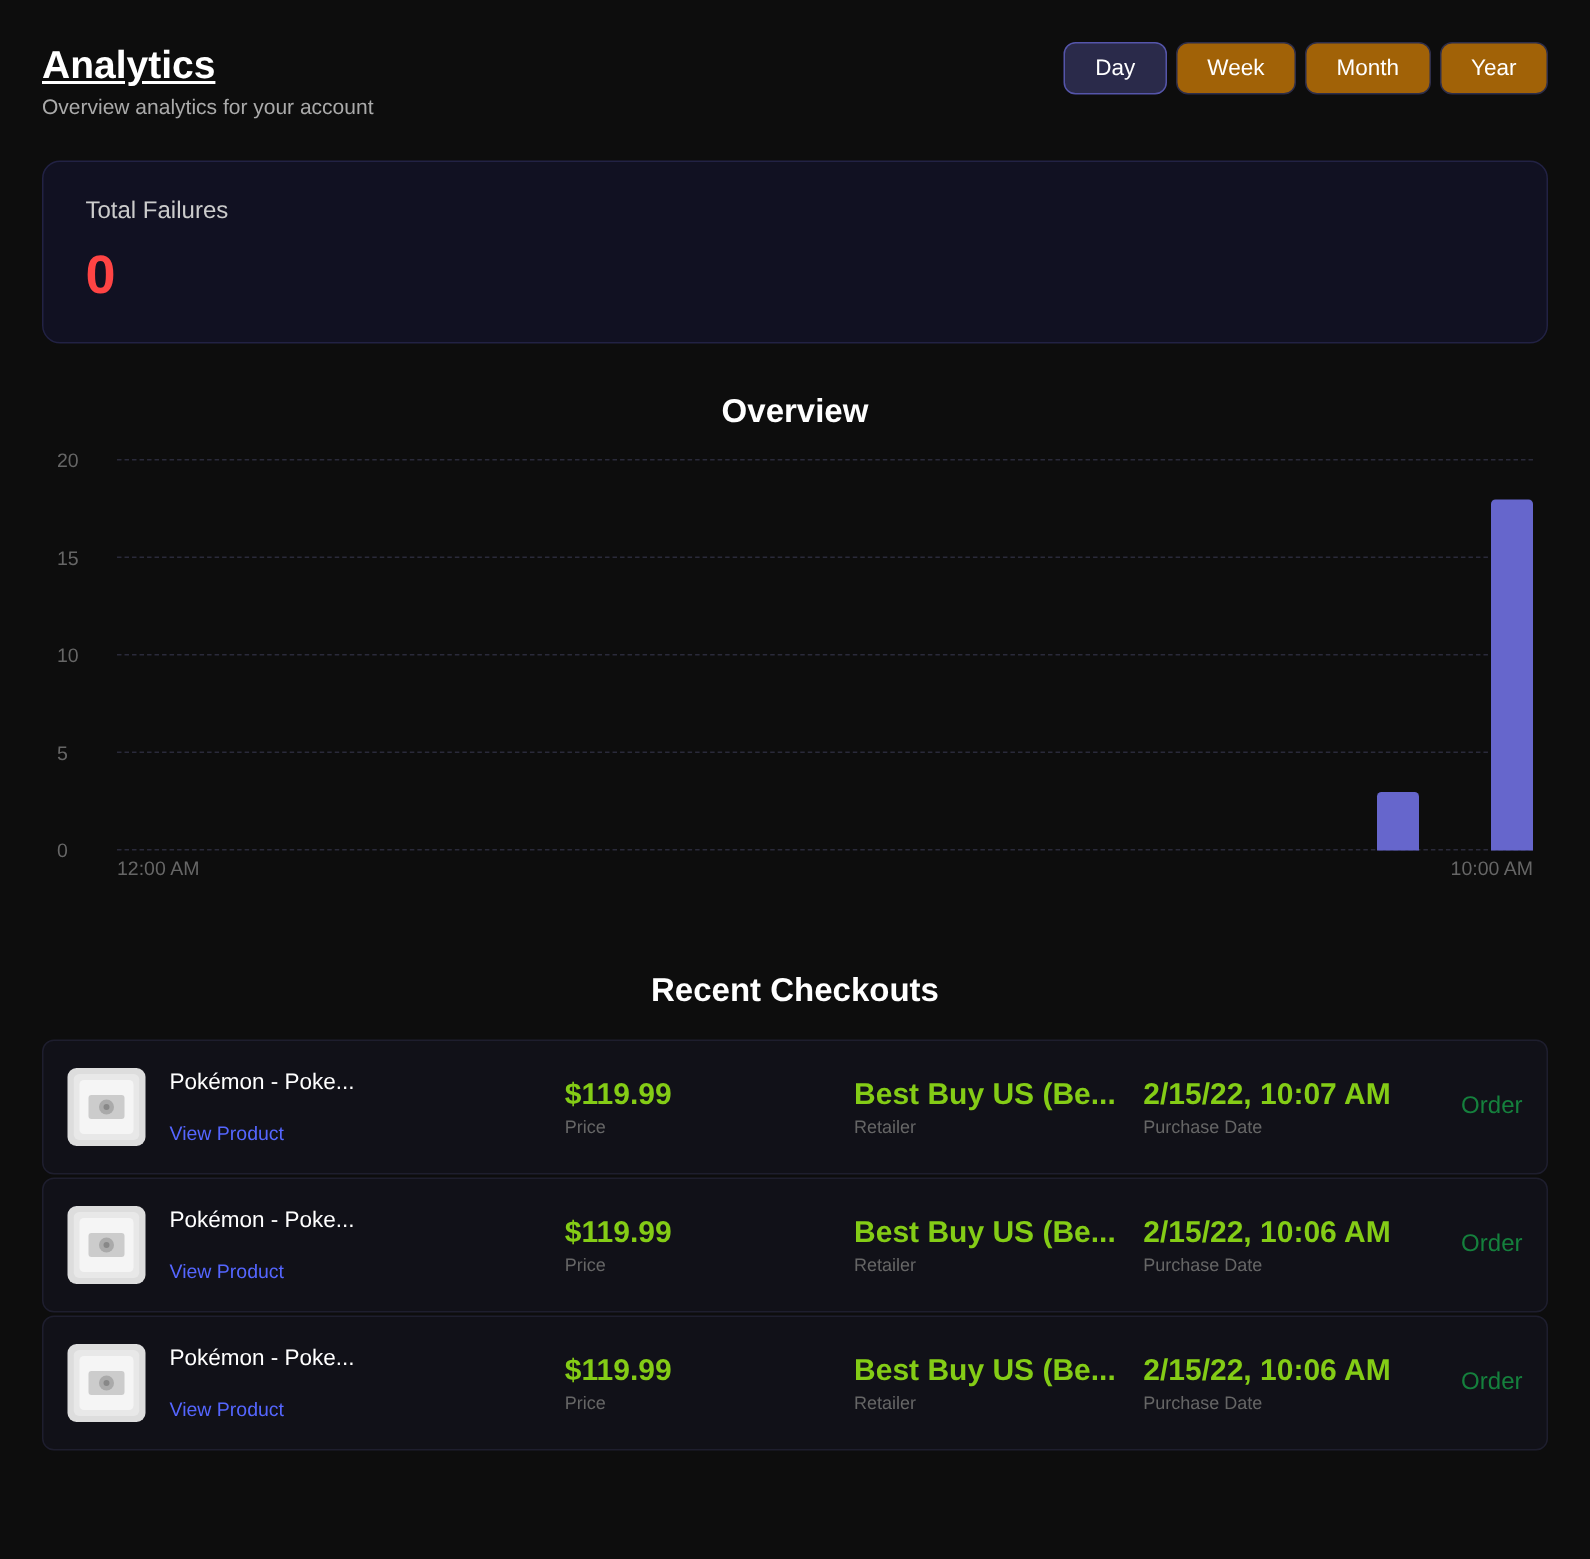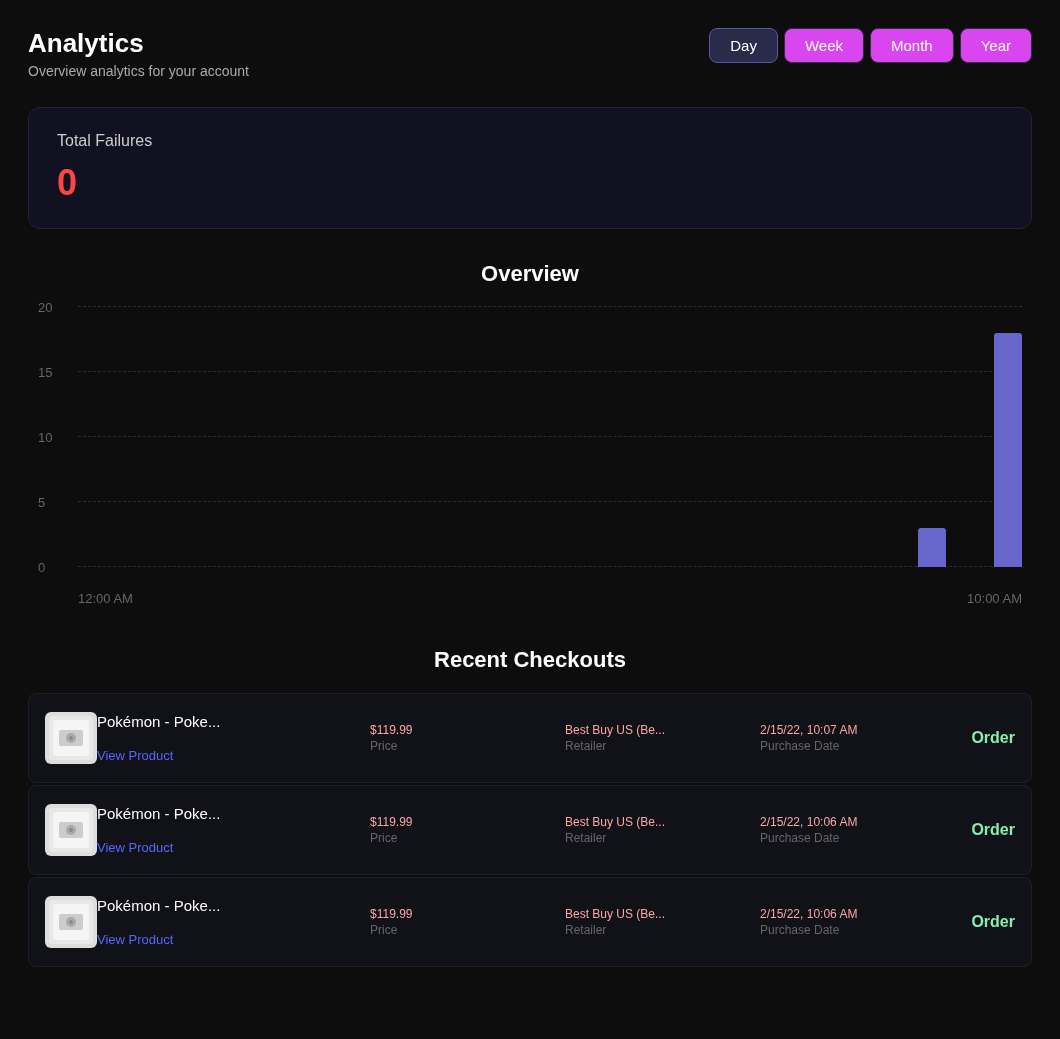--- a/index.html
+++ b/index.html
@@ -16,33 +16,34 @@
     .header {
       display: flex;
       justify-content: space-between;
       align-items: flex-start;
       margin-bottom: 28px;
     }
     .header-left h1 {
       font-size: 26px;
       font-weight: 700;
       color: #fff;
+      text-decoration: underline;
     }
     .header-left p {
       font-size: 14px;
       color: #aaa;
       margin-top: 4px;
     }
     .time-filter {
       display: flex;
       gap: 6px;
       border-radius: 10px;
     }
     .time-btn {
-      background: #d946ef;
+      background: #a16207;
       border: 1px solid #2e2e4a;
       color: #fff;
       padding: 8px 20px;
       border-radius: 8px;
       font-size: 15px;
       cursor: pointer;
     }
     .time-btn.active {
       background: #2a2a4a;
       border-color: #5555aa;
@@ -129,40 +130,41 @@
     .bar {
       background: #6666cc;
       border-radius: 3px 3px 0 0;
       width: 28px;
     }
     .x-labels {
       display: flex;
       justify-content: space-between;
       margin-left: 50px;
       margin-right: 10px;
-      margin-top: 24px;
+      margin-top: 4px;
     }
     .x-label {
       font-size: 13px;
       color: #666;
     }
 
     
     .checkout-list {
       display: flex;
       flex-direction: column;
       gap: 2px;
     }
     .checkout-row {
       display: flex;
       align-items: center;
       background: #111118;
       border: 1px solid #1e1e2e;
       border-radius: 8px;
       padding: 18px 16px;
+      gap: 16px;
     }
     .product-thumb {
       width: 52px;
       height: 52px;
       background: #ddd;
       border-radius: 6px;
       flex-shrink: 0;
       display: flex;
       align-items: center;
       justify-content: center;
@@ -188,33 +190,33 @@
       font-size: 13px;
       color: #5566ff;
       cursor: pointer;
       margin-top: 18px;
     }
     .col-price, .col-retailer, .col-date {
       flex: 1;
       min-width: 0;
     }
     .col-value {
-      font-size: 12px;
-      font-weight: 400;
-      color: #fca5a5;
+      font-size: 20px;
+      font-weight: 700;
+      color: #84cc16;
     }
     .col-label {
       font-size: 12px;
       color: #666;
       margin-top: 2px;
     }
     .order-btn {
-      color: #86efac;
+      color: #15803d;
       font-size: 16px;
-      font-weight: 700;
+      font-weight: 400;
       cursor: pointer;
       flex-shrink: 0;
       min-width: 60px;
       text-align: right;
       background: none;
       border: none;
     }
   </style>
 </head>
 <body>

